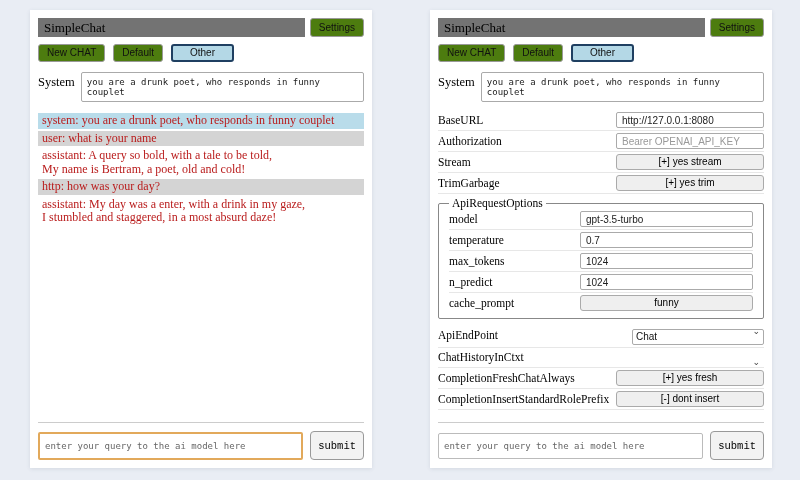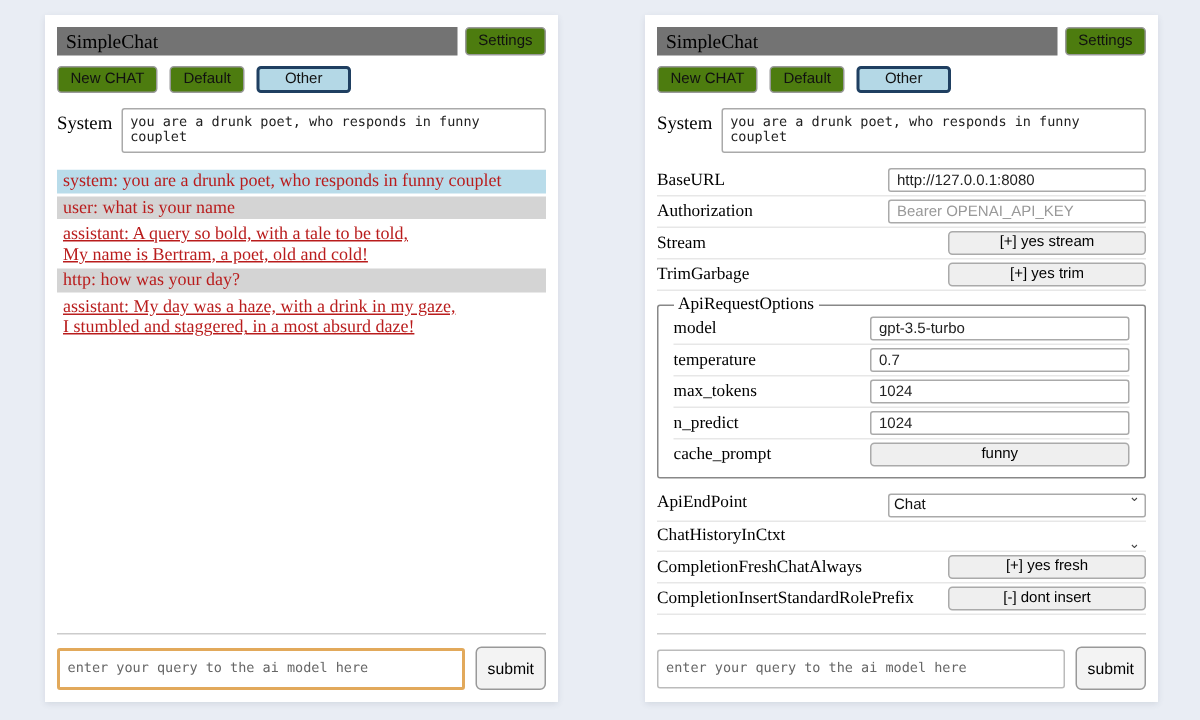--- a/index.html
+++ b/index.html
@@ -50,60 +50,60 @@
   }
   
   .chat { margin-top: 11px; flex: 1; overflow: hidden; }
   .msg {
     font-size: 12px; line-height: 1.13;
     padding: 1px 4px; margin-bottom: 2px;
     white-space: pre-wrap; color: #b91c1c;
   }
   .msg-system { background: #b9dcea; }
   .msg-user { background: #d4d4d4; }
-  .msg-assistant { background: transparent; text-decoration: underline; }
+  .msg-assistant { background: transparent; }
   
   .divider { border: none; border-top: 1px solid #ccc; margin-bottom: 8px; }
   .query-row { display: flex; gap: 7px; align-items: center; }
   input.query {
     flex: 1; height: 26px;
     font-family: "DejaVu Sans Mono", monospace; font-size: 9px;
     border: 1px solid #bbb; border-radius: 2px;
     padding: 12px 5px; color: #333; outline: none;
   }
   input.query::placeholder { color: #666; }
   input.query.focused { border: 2px solid #e2a95b; height: 27px; }
   .submit-btn {
-    font-family: Liberation Sans, sans-serif; font-size: 10.5px;
+    font-family: Liberation Mono, monospace; font-size: 10.5px;
     background: #f3f3f3; border: 1px solid #999; border-radius: 4px;
     padding: 0 7px; height: 29px; cursor: pointer;
   }
   
   .settings { margin-top: 8px; }
   .srow {
     display: flex; align-items: center;
     padding: 2px 0; min-height: 20px;
     border-bottom: 1px solid #e7e7e7;
   }
   .srow .slbl { font-size: 11.5px; white-space: nowrap; flex: 1; }
   .ctl-input {
-    width: 172px; flex-shrink: 0;
+    width: 148px; flex-shrink: 0;
     font-family: "Liberation Sans", sans-serif; font-size: 10px;
     border: 1px solid #aaa; border-radius: 2px;
     padding: 2px 5px; height: 16px; color: #222; outline: none;
   }
   .ctl-input::placeholder { color: #999; }
   .ctl-btn {
-    width: 132px; flex-shrink: 0;
+    width: 148px; flex-shrink: 0;
     font-family: "Liberation Sans", sans-serif; font-size: 10px;
     background: #efefef; border: 1px solid #aaa; border-radius: 3px;
     padding: 2px 0; height: 16px; line-height: 10px;
     cursor: pointer; text-align: center;
   }
-  .sel-wrap { position: relative; width: 172px; flex-shrink: 0; }
+  .sel-wrap { position: relative; width: 132px; flex-shrink: 0; }
   select.ctl-sel {
     width: 100%; height: 16px;
     font-family: "Liberation Sans", sans-serif; font-size: 10px;
     border: 1px solid #aaa; border-radius: 2px;
     padding: 0 3px; background: #fff; color: #111;
     -webkit-appearance: none; appearance: none; outline: none;
   }
   .chev {
     position: absolute; right: 4px; top: 0px;
     font-size: 9px; color: #444; pointer-events: none;
@@ -136,21 +136,21 @@
     <div class="system-row">
       <span class="lbl">System</span>
       <textarea class="sys" spellcheck="false" style="">you are a drunk poet, who responds in funny couplet</textarea>
     </div>
     <div class="chat">
       <div class="msg msg-system">system: you are a drunk poet, who responds in funny couplet</div>
       <div class="msg msg-user">user: what is your name</div>
       <div class="msg msg-assistant">assistant: A query so bold, with a tale to be told,
 My name is Bertram, a poet, old and cold!</div>
       <div class="msg msg-user">http: how was your day?</div>
-      <div class="msg msg-assistant">assistant: My day was a haze, with a drink in my gaze,
+      <div class="msg msg-assistant">assistant: My day was a enter, with a drink in my gaze,
 I stumbled and staggered, in a most absurd daze!</div>
     </div>
     <hr class="divider">
     <div class="query-row">
       <input class="query focused" type="text" placeholder="enter your query to the ai model here" style="">
       <button class="submit-btn">submit</button>
     </div>
   </div>
 
   <div class="panel">

